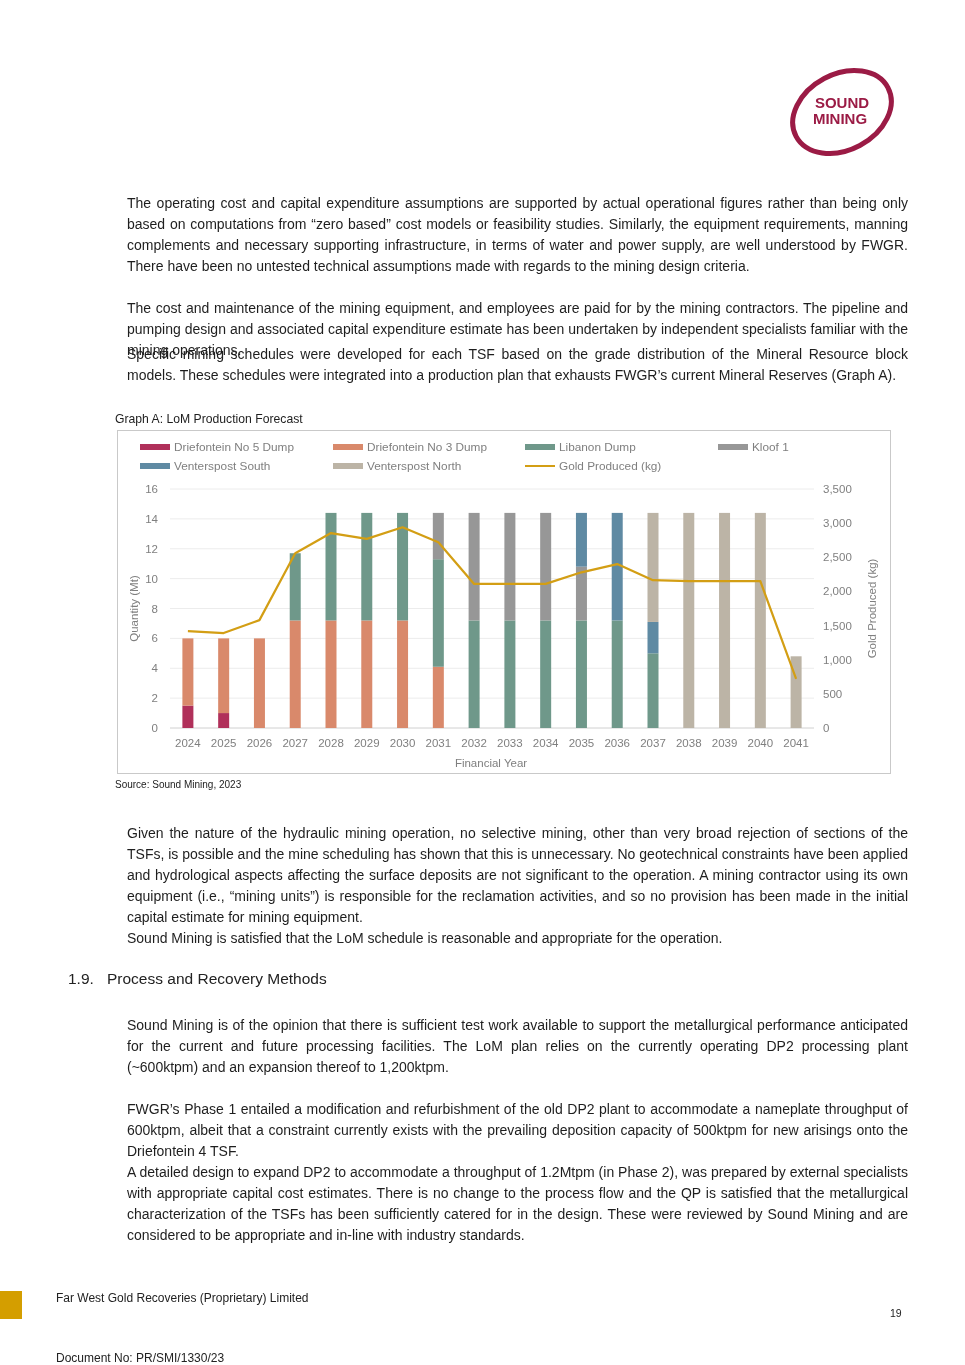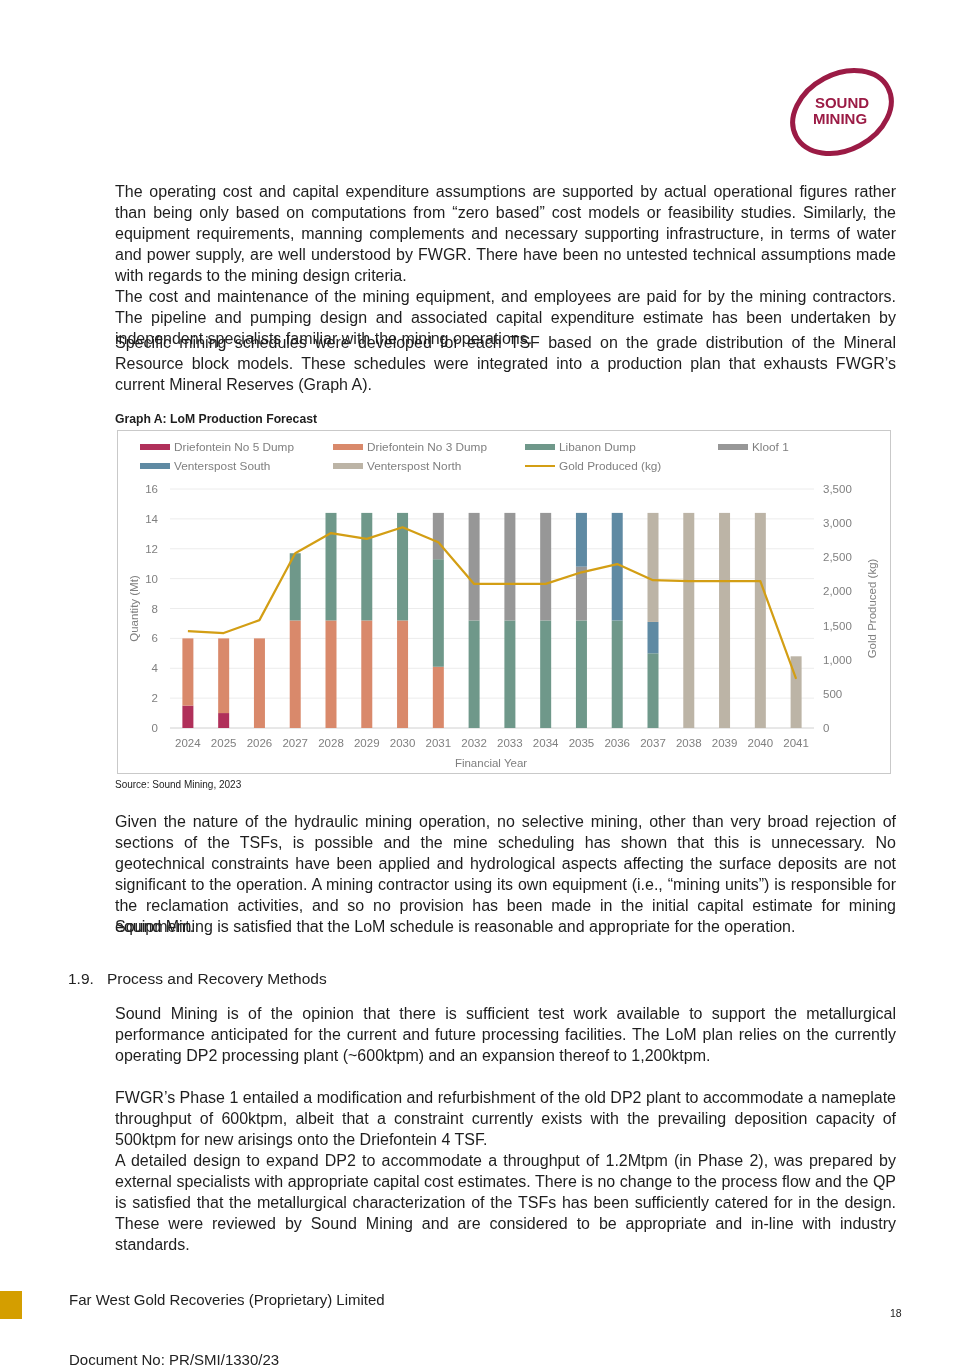--- a/index.html
+++ b/index.html
@@ -1,26 +1,26 @@
 <!DOCTYPE html>
 <html><head>
 <meta charset="utf-8">
 <style>
   html, body { margin: 0; padding: 0; background: #ffffff; }
   body { width: 965px; height: 1365px; position: relative; font-family: "Liberation Sans", sans-serif; color: #222; overflow: hidden; }
   .logo { position: absolute; left: 784px; top: 66px; width: 116px; height: 92px; }
-  .para { position: absolute; left: 115px; width: 781px; font-size: 16px; line-height: 21px; text-align: justify; color: #1e1e1e; margin: 0; }
-  .caption { position: absolute; left: 115px; top: 412px; font-size: 12.2px; font-weight: bold; color: #1e1e1e; }
+  .para { position: absolute; left: 115px; width: 781px; font-size: 14px; line-height: 21px; text-align: justify; color: #1e1e1e; margin: 12px; }
+  .caption { position: absolute; left: 115px; top: 412px; font-size: 12.2px; font-weight: normal; color: #1e1e1e; }
   .source { position: absolute; left: 115px; top: 779px; font-size: 10px; color: #222; }
   .section-num { position: absolute; left: 68px; top: 970px; font-size: 15.5px; color: #222; }
   .section-title { position: absolute; left: 107px; top: 970px; font-size: 15.5px; color: #222; }
   .chart-frame { position: absolute; left: 117px; top: 430px; width: 774px; height: 344px; border: 1px solid #c9c9c9; box-sizing: border-box; }
   .chart-svg { position: absolute; left: 0; top: 0; }
   .footer-bar { position: absolute; left: 0; top: 1291px; width: 22px; height: 28px; background: #d49e00; }
-  .footer-text { position: absolute; left: 69px; font-size: 15px; color: #222; }
+  .footer-text { position: absolute; left: 56px; font-size: 12px; color: #222; }
   .page-num { position: absolute; left: 890px; top: 1307px; font-size: 10.5px; color: #222; }
   text { font-family: "Liberation Sans", sans-serif; }
 </style>
 </head>
 <body>
 
 <svg class="logo" viewBox="0 0 116 92" width="116" height="92">
   <ellipse cx="58" cy="46" rx="52" ry="38" transform="rotate(-28 58 46)" fill="none" stroke="#9b1b45" stroke-width="5"></ellipse>
   <text x="58" y="42" text-anchor="middle" font-size="15" font-weight="bold" fill="#9b1b45">SOUND</text>
   <text x="56" y="58" text-anchor="middle" font-size="15" font-weight="bold" fill="#9b1b45">MINING</text>
@@ -141,13 +141,13 @@
 <div class="section-num">1.9.</div>
 <div class="section-title">Process and Recovery Methods</div>
 
 <p class="para" style="top:1003px;">Sound Mining is of the opinion that there is sufficient test work available to support the metallurgical performance anticipated for the current and future processing facilities. The LoM plan relies on the currently operating DP2 processing plant (~600ktpm) and an expansion thereof to 1,200ktpm.</p>
 <p class="para" style="top:1087px;">FWGR’s Phase 1 entailed a modification and refurbishment of the old DP2 plant to accommodate a nameplate throughput of 600ktpm, albeit that a constraint currently exists with the prevailing deposition capacity of 500ktpm for new arisings onto the Driefontein 4 TSF.</p>
 <p class="para" style="top:1150px;">A detailed design to expand DP2 to accommodate a throughput of 1.2Mtpm (in Phase 2), was prepared by external specialists with appropriate capital cost estimates. There is no change to the process flow and the QP is satisfied that the metallurgical characterization of the TSFs has been sufficiently catered for in the design. These were reviewed by Sound Mining and are considered to be appropriate and in-line with industry standards.</p>
 
 <div class="footer-bar"></div>
 <div class="footer-text" style="top:1291px;">Far West Gold Recoveries (Proprietary) Limited</div>
 <div class="footer-text" style="top:1307px;margin-top:44px;">Document No: PR/SMI/1330/23</div>
-<div class="page-num">18</div>
+<div class="page-num">19</div>
 
 </body></html>

